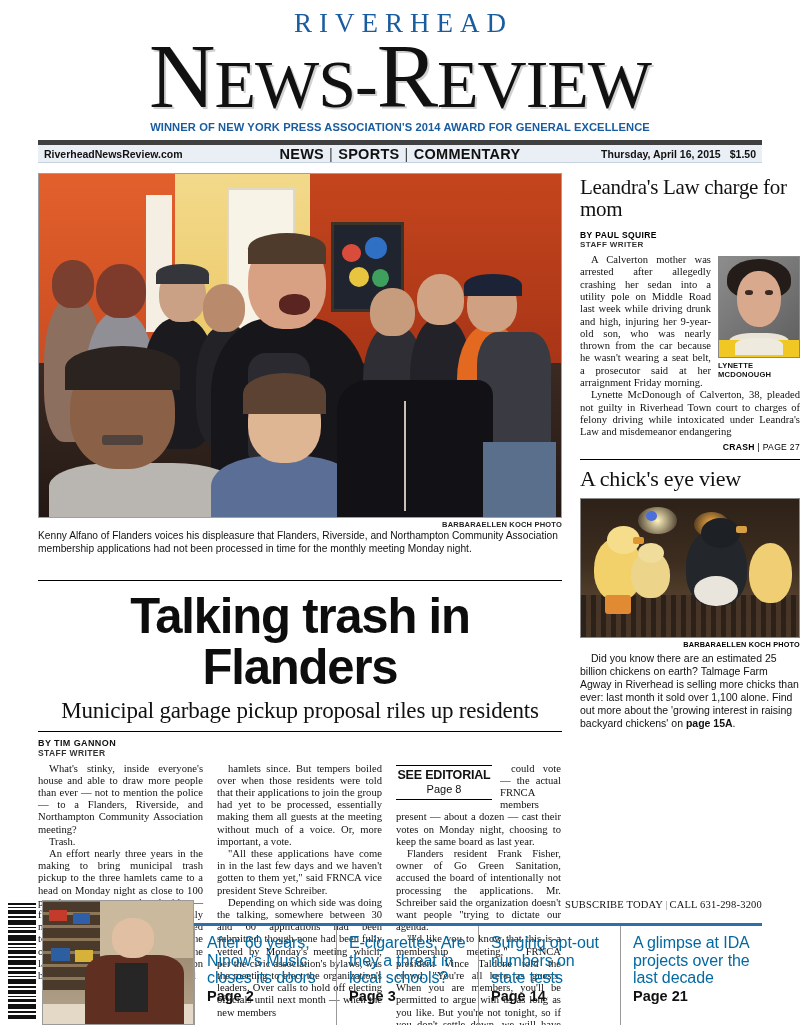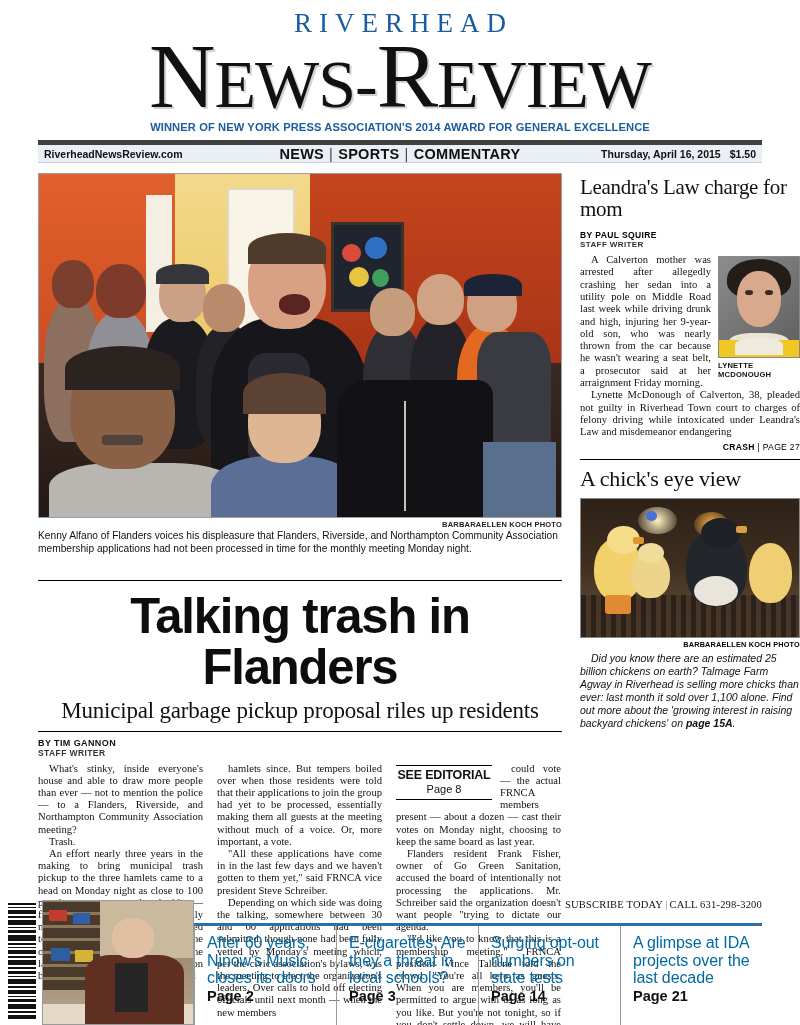--- a/index.html
+++ b/index.html
@@ -143,21 +143,21 @@
     float: right; width: 82px; margin: 2px 0 2px 7px;
   }
   .mug .img { width: 82px; height: 102px; position: relative; overflow: hidden; background: #6f6f6f; border: 1px solid #888; }
   .mug .lbl { font-size: 7.6px; font-weight: 700; line-height: 9px; margin-top: 3px; letter-spacing: 0.2px; font-family: "Liberation Sans", sans-serif; }
   .r-jump { text-align: right; font-size: 8.6px; font-weight: 700; letter-spacing: 0.3px; margin-top: 3px; font-family: "Liberation Sans", sans-serif; }
   .r-jump .pg { font-weight: 400; }
   .r-hr { border-top: 1px solid #000; margin-top: 7px; }
   .chick-hed { font-family: "Liberation Serif", serif; font-size: 22px; color: #111; margin-top: 6px; letter-spacing: -0.2px; }
   .chick-photo { width: 220px; height: 140px; margin-top: 6px; position: relative; overflow: hidden; background: #241a12; border: 1px solid #8a8a8a; }
   .chick-credit { text-align: right; font-size: 7.3px; font-weight: 700; letter-spacing: 0.2px; margin-top: 2px; }
-  .chick-body { font-size: 10.5px; line-height: 13.1px; color: #111; margin-top: 3px; font-style: italic; }
+  .chick-body { font-size: 10.5px; line-height: 13.1px; color: #111; margin-top: 3px; }
   .chick-body p { text-indent: 11px; }
   .chick-body b { font-weight: 700; }
 
   
   .footer { position: absolute; left: 0; right: 0; bottom: 0; height: 128px; padding-left: 33px; }
   .barcode { position: absolute; left: 8px; top: 4px; width: 28px; height: 120px; }
   .bc-line { position: absolute; left: 0; width: 100%; background: #111; }
   .subscribe {
     position: absolute; right: 38px; top: 2px;
     font-family: "Liberation Serif", serif; font-size: 10.5px; color: #111; letter-spacing: 0.2px;

